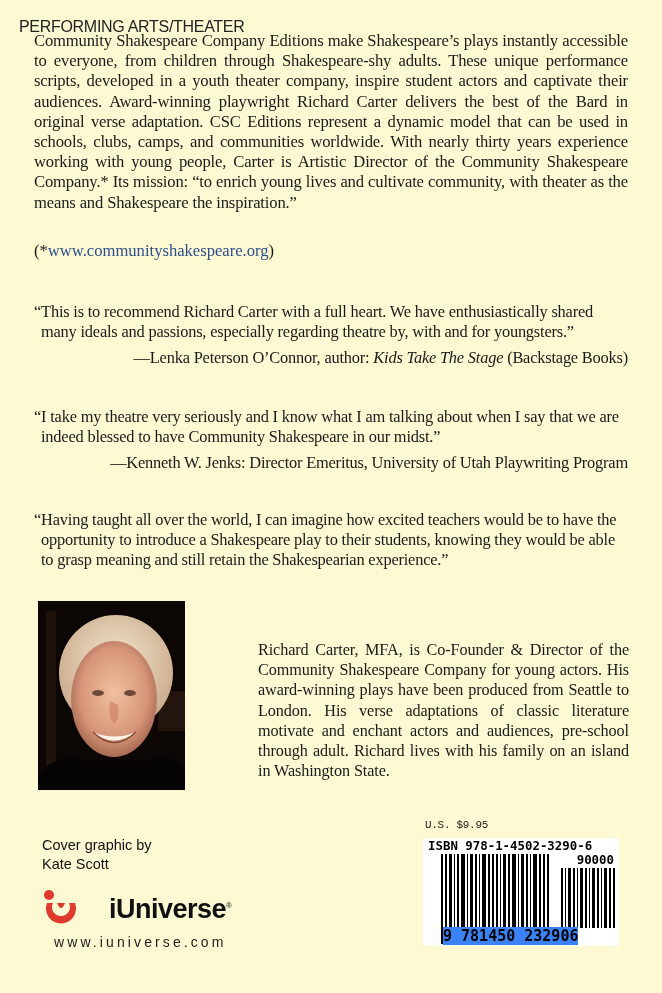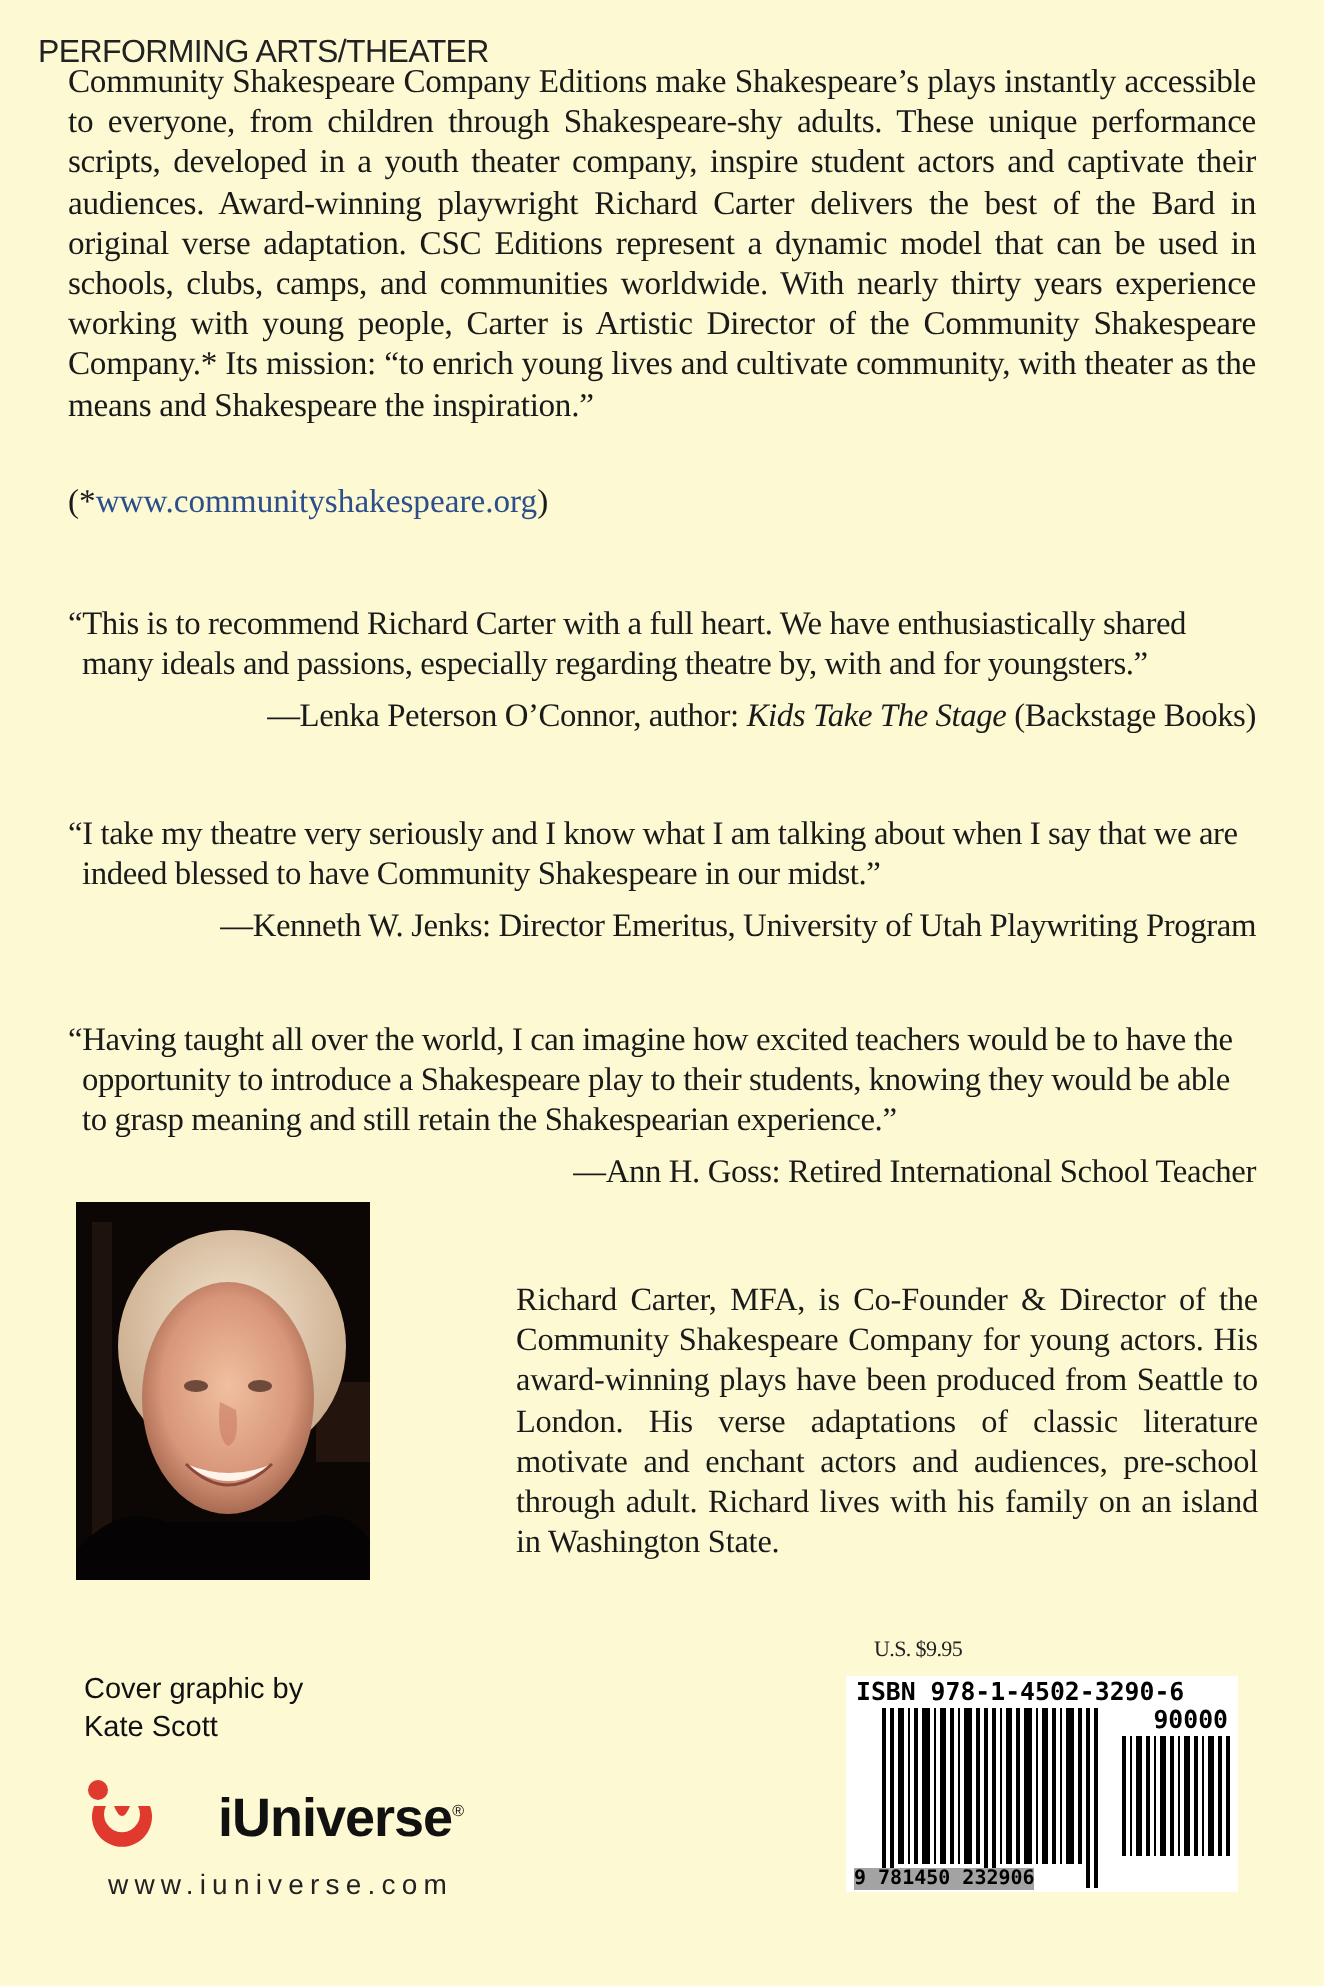--- a/index.html
+++ b/index.html
@@ -60,41 +60,41 @@
     font-size:27px; color:#111; margin-left:6px; letter-spacing:-0.5px;
   }
   .logo .reg { font-size:8px; vertical-align:super; font-weight:normal; }
   .logo-url {
     position:absolute; left:54px; top:934px;
     font-family:"Liberation Sans", sans-serif;
     font-size:14px; letter-spacing:3.1px; color:#222;
   }
   .price {
     position:absolute; left:425px; top:819px;
-    font-family:Liberation Serif, serif;
-    font-size:11px; color:#222; letter-spacing:-0.3px;margin-left:12px;
+    font-family:Liberation Mono, monospace;
+    font-size:11px; color:#222; letter-spacing:-0.3px;
   }
   .barcode-box {
     position:absolute; left:423px; top:838px; width:196px; height:108px;
     background:#fff;
   }
   .isbn-text {
     position:absolute; left:5px; top:0px;
     font-family:"DejaVu Sans Mono", monospace; font-weight:bold;
     font-size:12.4px; letter-spacing:0px; color:#000;
   }
   .addon-text {
     position:absolute; right:5px; top:14px;
     font-family:"DejaVu Sans Mono", monospace; font-weight:bold;
     font-size:12.4px; color:#000;text-align:right;
   }
   .ean-text {
-    position:absolute; left:4px; bottom:1px;
+    position:absolute; left:20px; bottom:1px;
     font-family:"DejaVu Sans Mono", monospace; font-weight:bold;
-    font-size:10px; color:#000; background:#a3a3a3;
+    font-size:15px; color:#000; background:#3b82f6;
   }
   .bars-main { position:absolute; left:18px; top:16px; }
   .bars-addon { position:absolute; left:138px; top:30px; }
 </style>
 </head>
 <body>
 
 <div class="category">PERFORMING ARTS/THEATER</div>
 
 <div class="blurb">
@@ -109,21 +109,20 @@
   <p class="q-attr"><span>—Lenka Peterson O’Connor, author: </span><i>Kids Take The Stage</i><span> (Backstage Books)</span></p>
 </div>
 
 <div class="quote q2">
   <p class="q-text">“I take my theatre very seriously and I know what I am talking about when I say that we are indeed blessed to have Community Shakespeare in our midst.”</p>
   <p class="q-attr">—Kenneth W. Jenks: Director Emeritus, University of Utah Playwriting Program</p>
 </div>
 
 <div class="quote q3">
   <p class="q-text">“Having taught all over the world, I can imagine how excited teachers would be to have the opportunity to introduce a Shakespeare play to their students, knowing they would be able to grasp meaning and still retain the Shakespearian experience.”</p>
-  <p class="q-attr">—Ann H. Goss: Retired International School Teacher</p>
 </div>
 
 <div class="photo" title="Portrait of Richard Carter">
   <svg width="147" height="189" viewBox="0 0 147 189">
     <defs>
       <radialGradient id="face" cx="50%" cy="45%" r="55%">
         <stop offset="0%" stop-color="#f0c0a0"></stop>
         <stop offset="70%" stop-color="#d8967a"></stop>
         <stop offset="100%" stop-color="#a76a52"></stop>
       </radialGradient>

